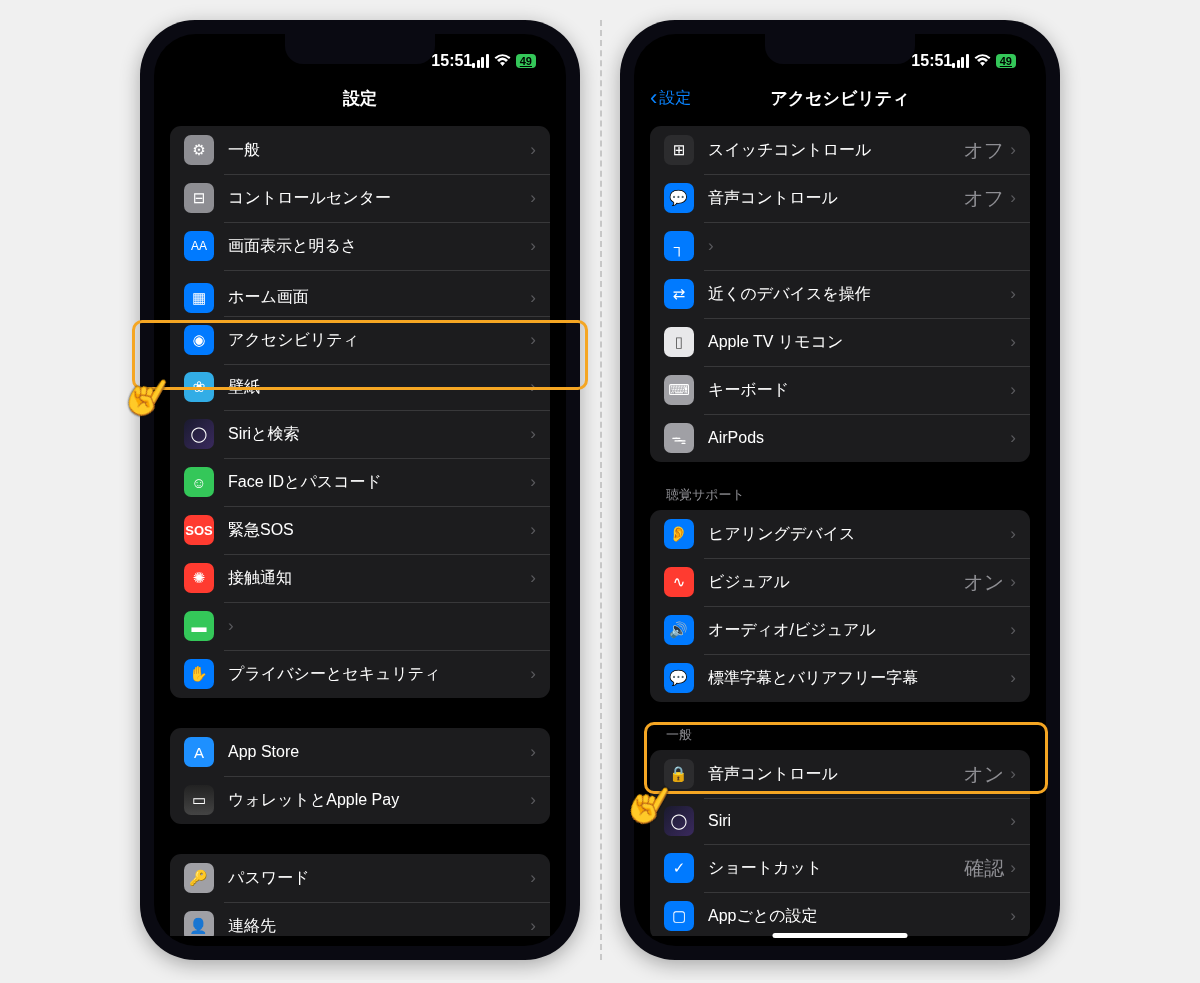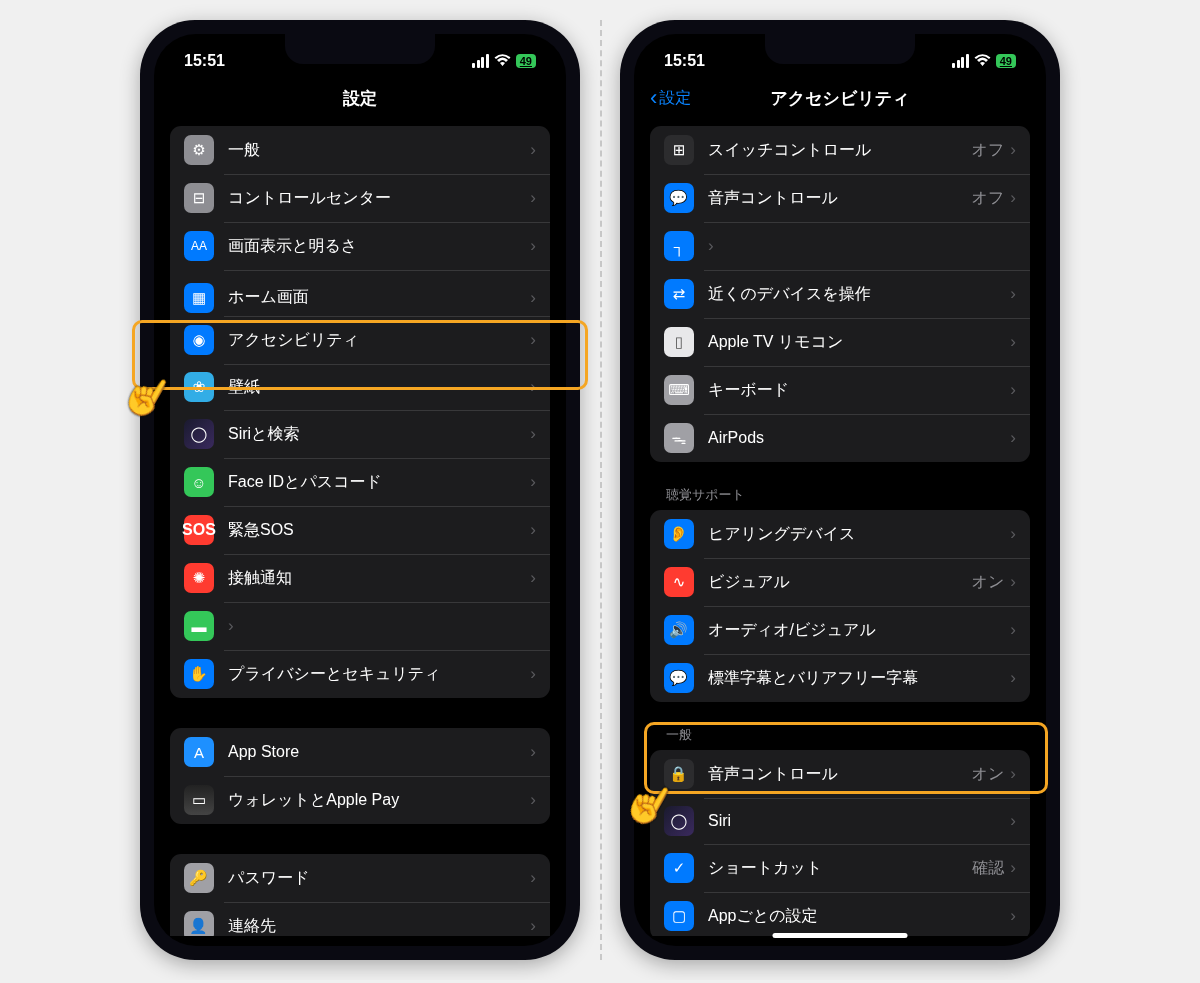--- a/index.html
+++ b/index.html
@@ -44,21 +44,21 @@
     transform: translateX(-50%);
     width: 150px;
     height: 30px;
     background: #0a0a12;
     border-radius: 0 0 18px 18px;
     z-index: 10;
   }
   .status-bar {
     height: 44px;
     display: flex;
-    justify-content: space-between;
+    justify-content: flex-end;
     align-items: center;
     padding: 10px 30px 0;
     color: #fff;
     font-size: 16px;
     font-weight: 600;
   }
   .status-right { display: flex; align-items: center; gap: 5px; }
   .signal { display: inline-flex; align-items: flex-end; gap: 1.5px; }
   .signal span { width: 3px; background: #fff; border-radius: 1px; }
   .signal span:nth-child(1){height:5px}.signal span:nth-child(2){height:8px}
@@ -132,21 +132,21 @@
     border-radius: 7px;
     margin-right: 14px;
     display: flex;
     align-items: center;
     justify-content: center;
     font-size: 15px;
     color: #fff;
     flex-shrink: 0;
   }
   .label { flex: 1; }
-  .value { color: #8e8e93; font-size: 16px; margin-right: 6px; }
+  .value { color: #8e8e93; font-size: 20px; margin-right: 6px; }
   .chevron { color: #5a5a5e; font-size: 17px; }
   .home-indicator {
     position: absolute;
     bottom: 8px; left: 50%;
     transform: translateX(-50%);
     width: 135px; height: 5px;
     background: #fff;
     border-radius: 3px;
   }
   .highlight {
@@ -161,21 +161,21 @@
     z-index: 30;
     font-size: 40px;
     transform: rotate(30deg);
     filter: drop-shadow(0 0 1px #000);
   }
   
   .bg-gray{background:#8e8e93}.bg-blue{background:#007aff}.bg-green{background:#34c759}
   .bg-red{background:#ff3b30}.bg-cyan{background:#32ade6}
   .bg-black{background:#2c2c2e}
   .bg-ltgray{background:#a0a0a5}
-  .bg-sos{background:#ff3b30;font-size:16px;font-weight:700}
+  .bg-sos{background:#ff3b30;font-size:13px;font-weight:700}
   .bg-siri{background:linear-gradient(135deg,#1a1a2e,#3a2a5e)}
   .bg-appstore{background:#1e90ff}
   .bg-wallet{background:linear-gradient(#222,#444)}
   .bg-contacts{background:#a0a0a5}
   .bg-tv{background:#e8e8ea;color:#555}
 </style>
 </head>
 <body>
 
 <div class="phone-wrap">

